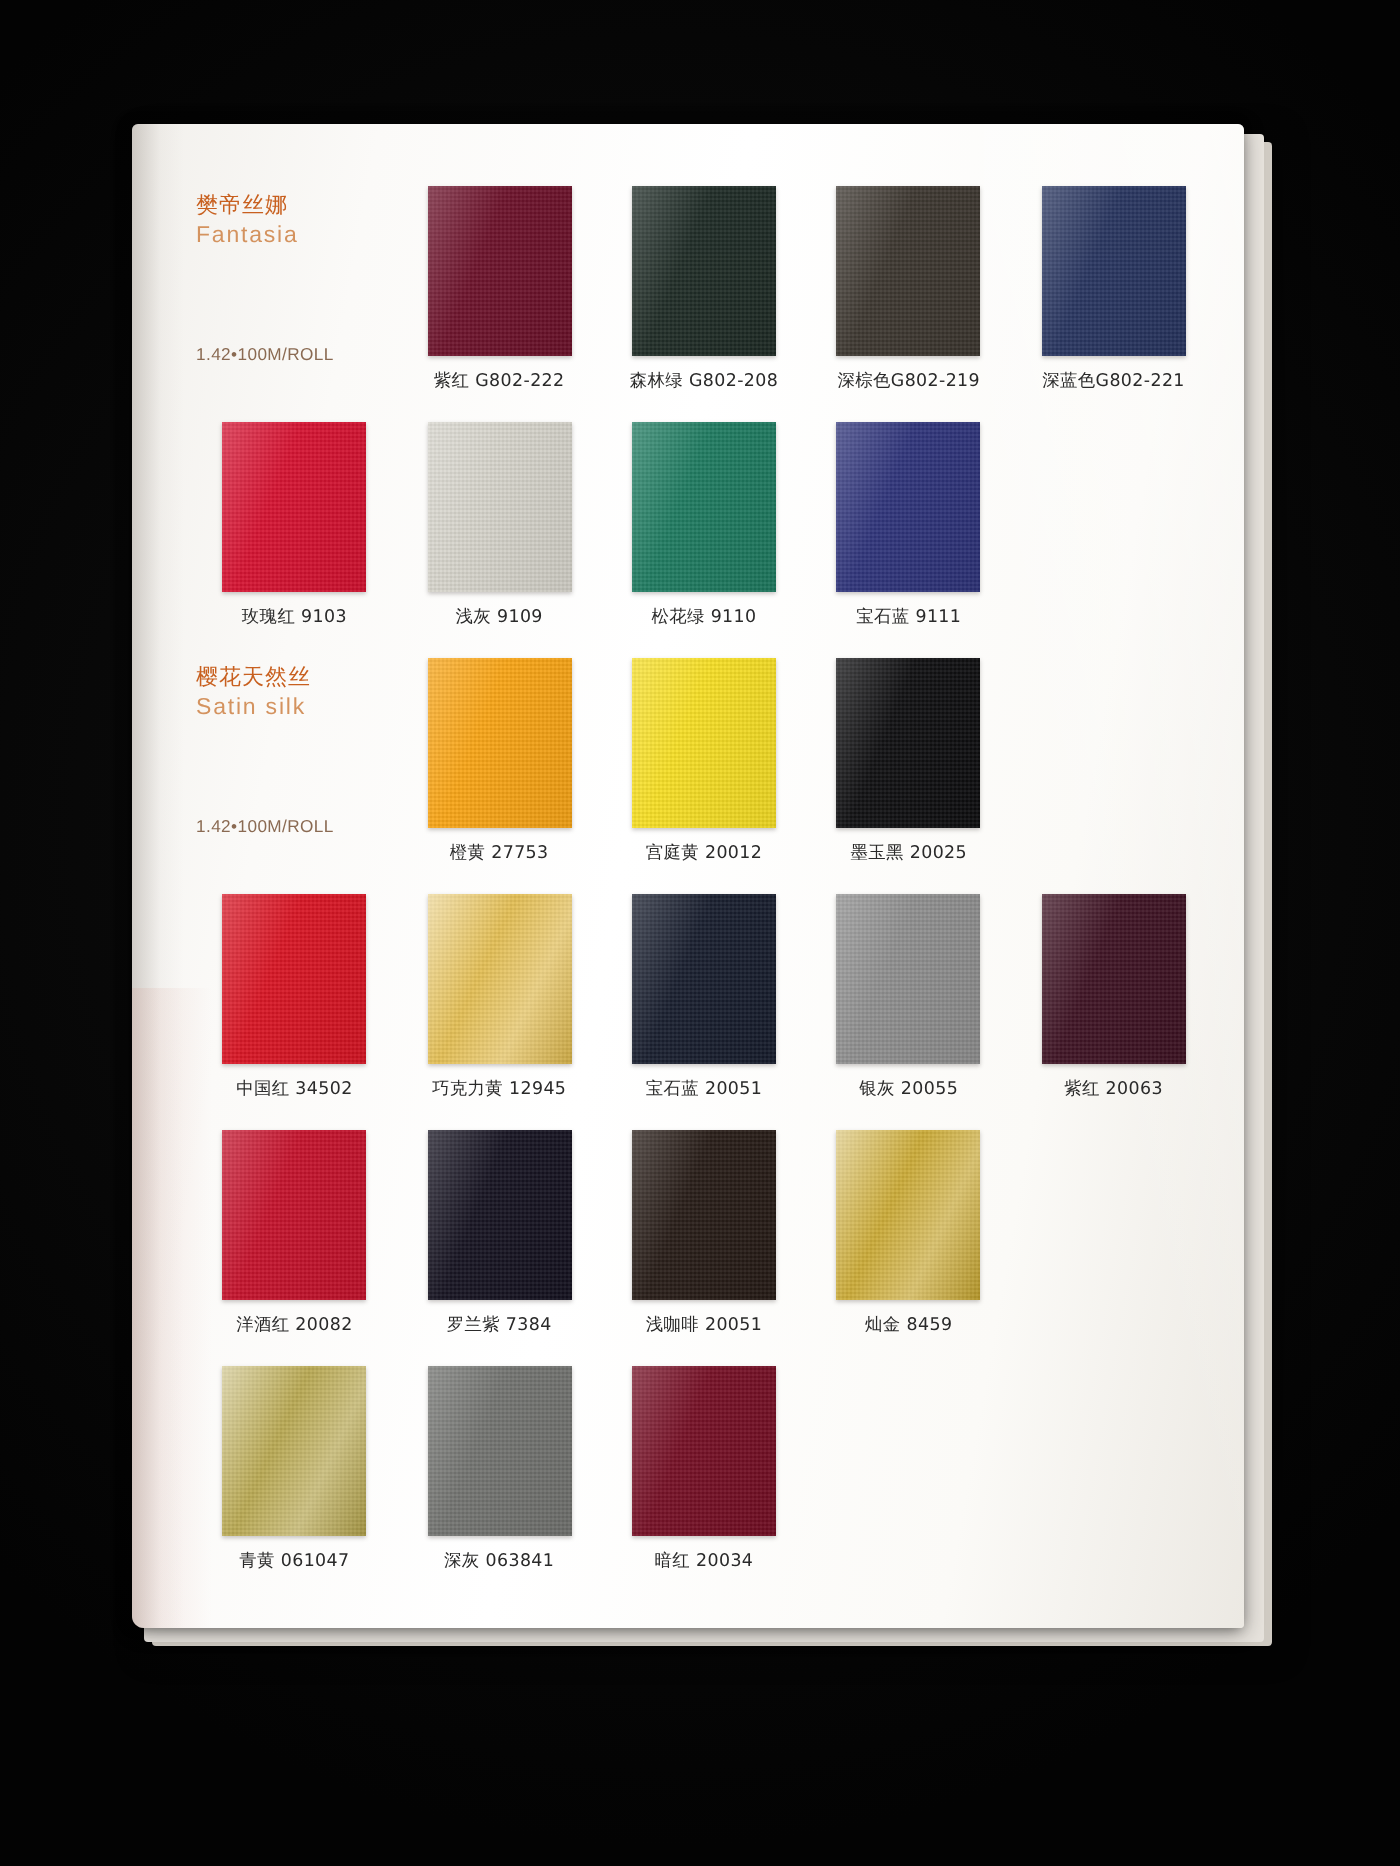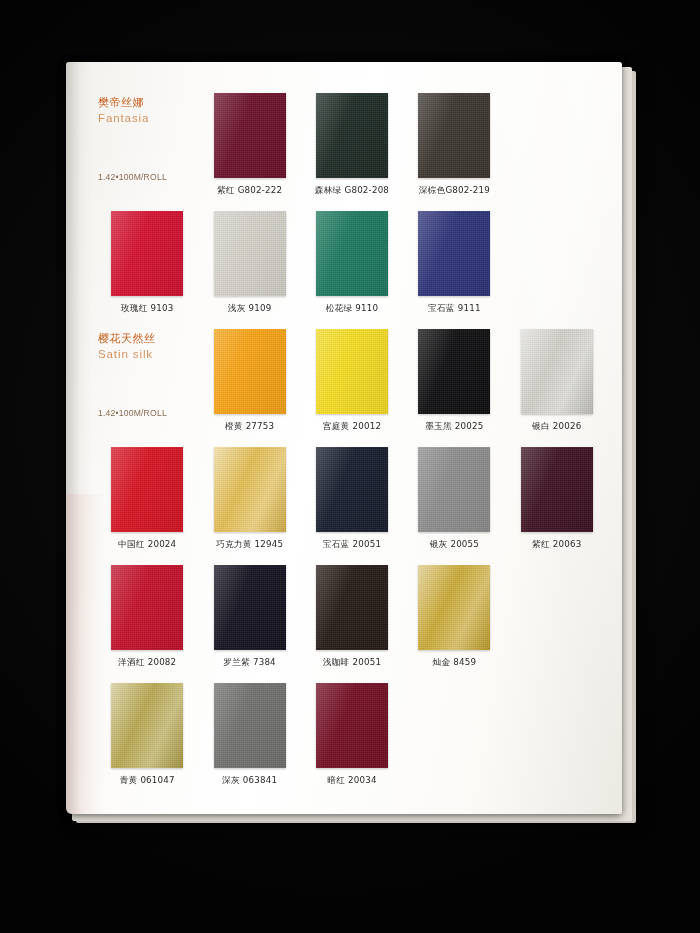--- a/index.html
+++ b/index.html
@@ -199,20 +199,27 @@
             </div>
             <div class="caption">森林绿 G802-208</div>
           </div>
           <div class="cell">
             <div class="swatch" style="background: rgb(59, 53, 46);">
               <div class="weave"></div>
               <div class="gloss"></div>
             </div>
             <div class="caption">深棕色G802-219</div>
           </div>
+          <div class="cell">
+            <div class="swatch" style="background: rgb(38, 51, 94);">
+              <div class="weave"></div>
+              <div class="gloss"></div>
+            </div>
+            <div class="caption">深蓝色G802-221</div>
+          </div>
         </div>
         <div class="row">
           <div class="cell">
             <div class="swatch" style="background: rgb(213, 16, 47);">
               <div class="weave"></div>
               <div class="gloss"></div>
             </div>
             <div class="caption">玫瑰红 9103</div>
           </div>
           <div class="cell">
@@ -263,35 +270,28 @@
             </div>
             <div class="caption">宫庭黄 20012</div>
           </div>
           <div class="cell">
             <div class="swatch" style="background: rgb(13, 13, 15);">
               <div class="weave"></div>
               <div class="gloss"></div>
             </div>
             <div class="caption">墨玉黑 20025</div>
           </div>
-          <div class="cell">
-            <div class="swatch metallic" style="background: rgb(207, 206, 199);">
-              <div class="weave"></div>
-              <div class="gloss"></div>
-            </div>
-            <div class="caption">银白 20026</div>
-          </div>
         </div>
         <div class="row">
           <div class="cell">
             <div class="swatch" style="background: rgb(216, 19, 34);">
               <div class="weave"></div>
               <div class="gloss"></div>
             </div>
-            <div class="caption">中国红 20024</div>
+            <div class="caption">中国红 34502</div>
           </div>
           <div class="cell">
             <div class="swatch metallic" style="background: rgb(226, 187, 75);">
               <div class="weave"></div>
               <div class="gloss"></div>
             </div>
             <div class="caption">巧克力黄 12945</div>
           </div>
           <div class="cell">
             <div class="swatch" style="background: rgb(22, 28, 44);">

